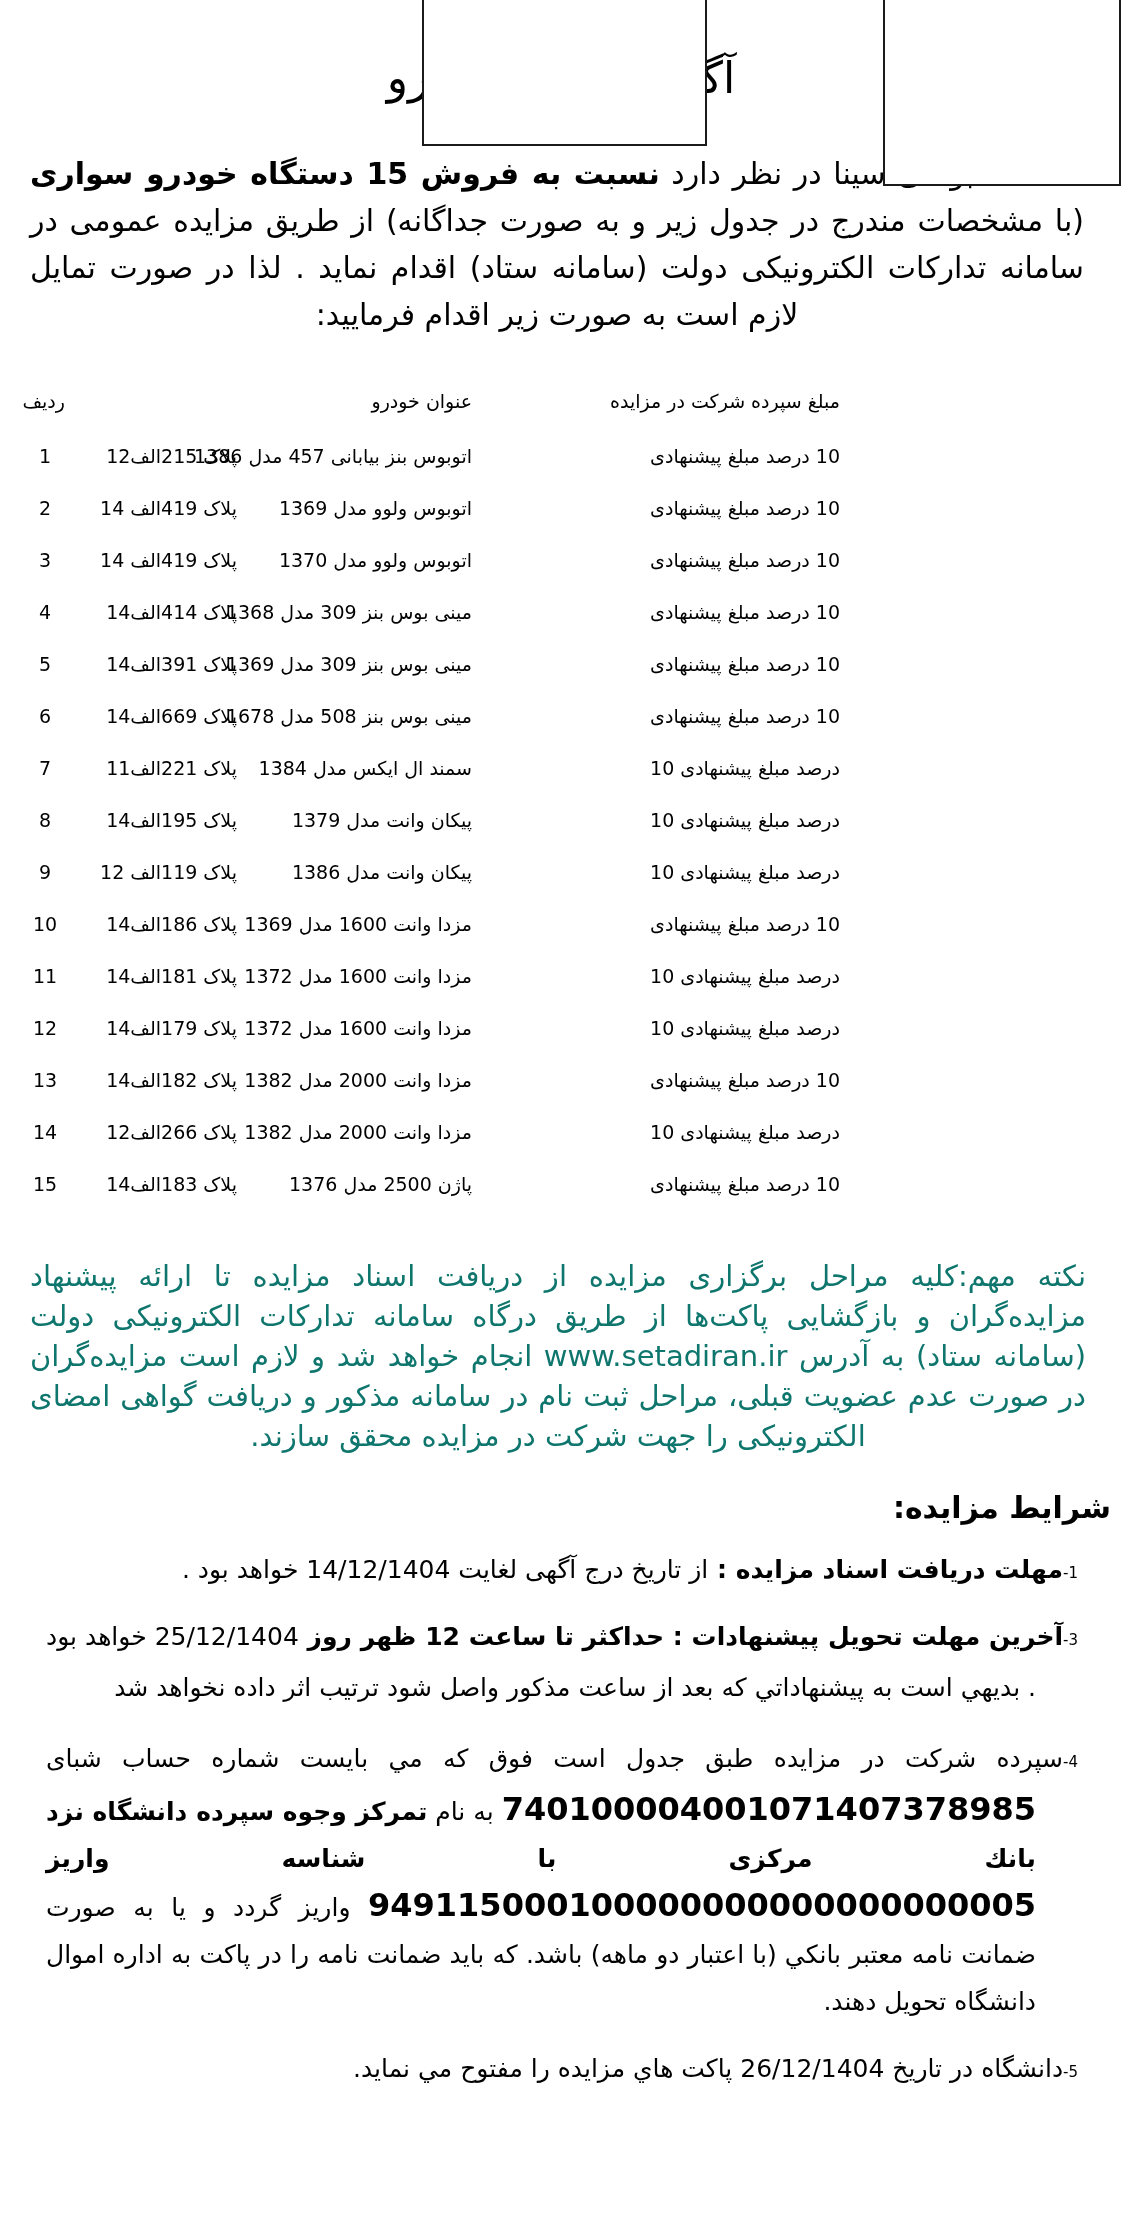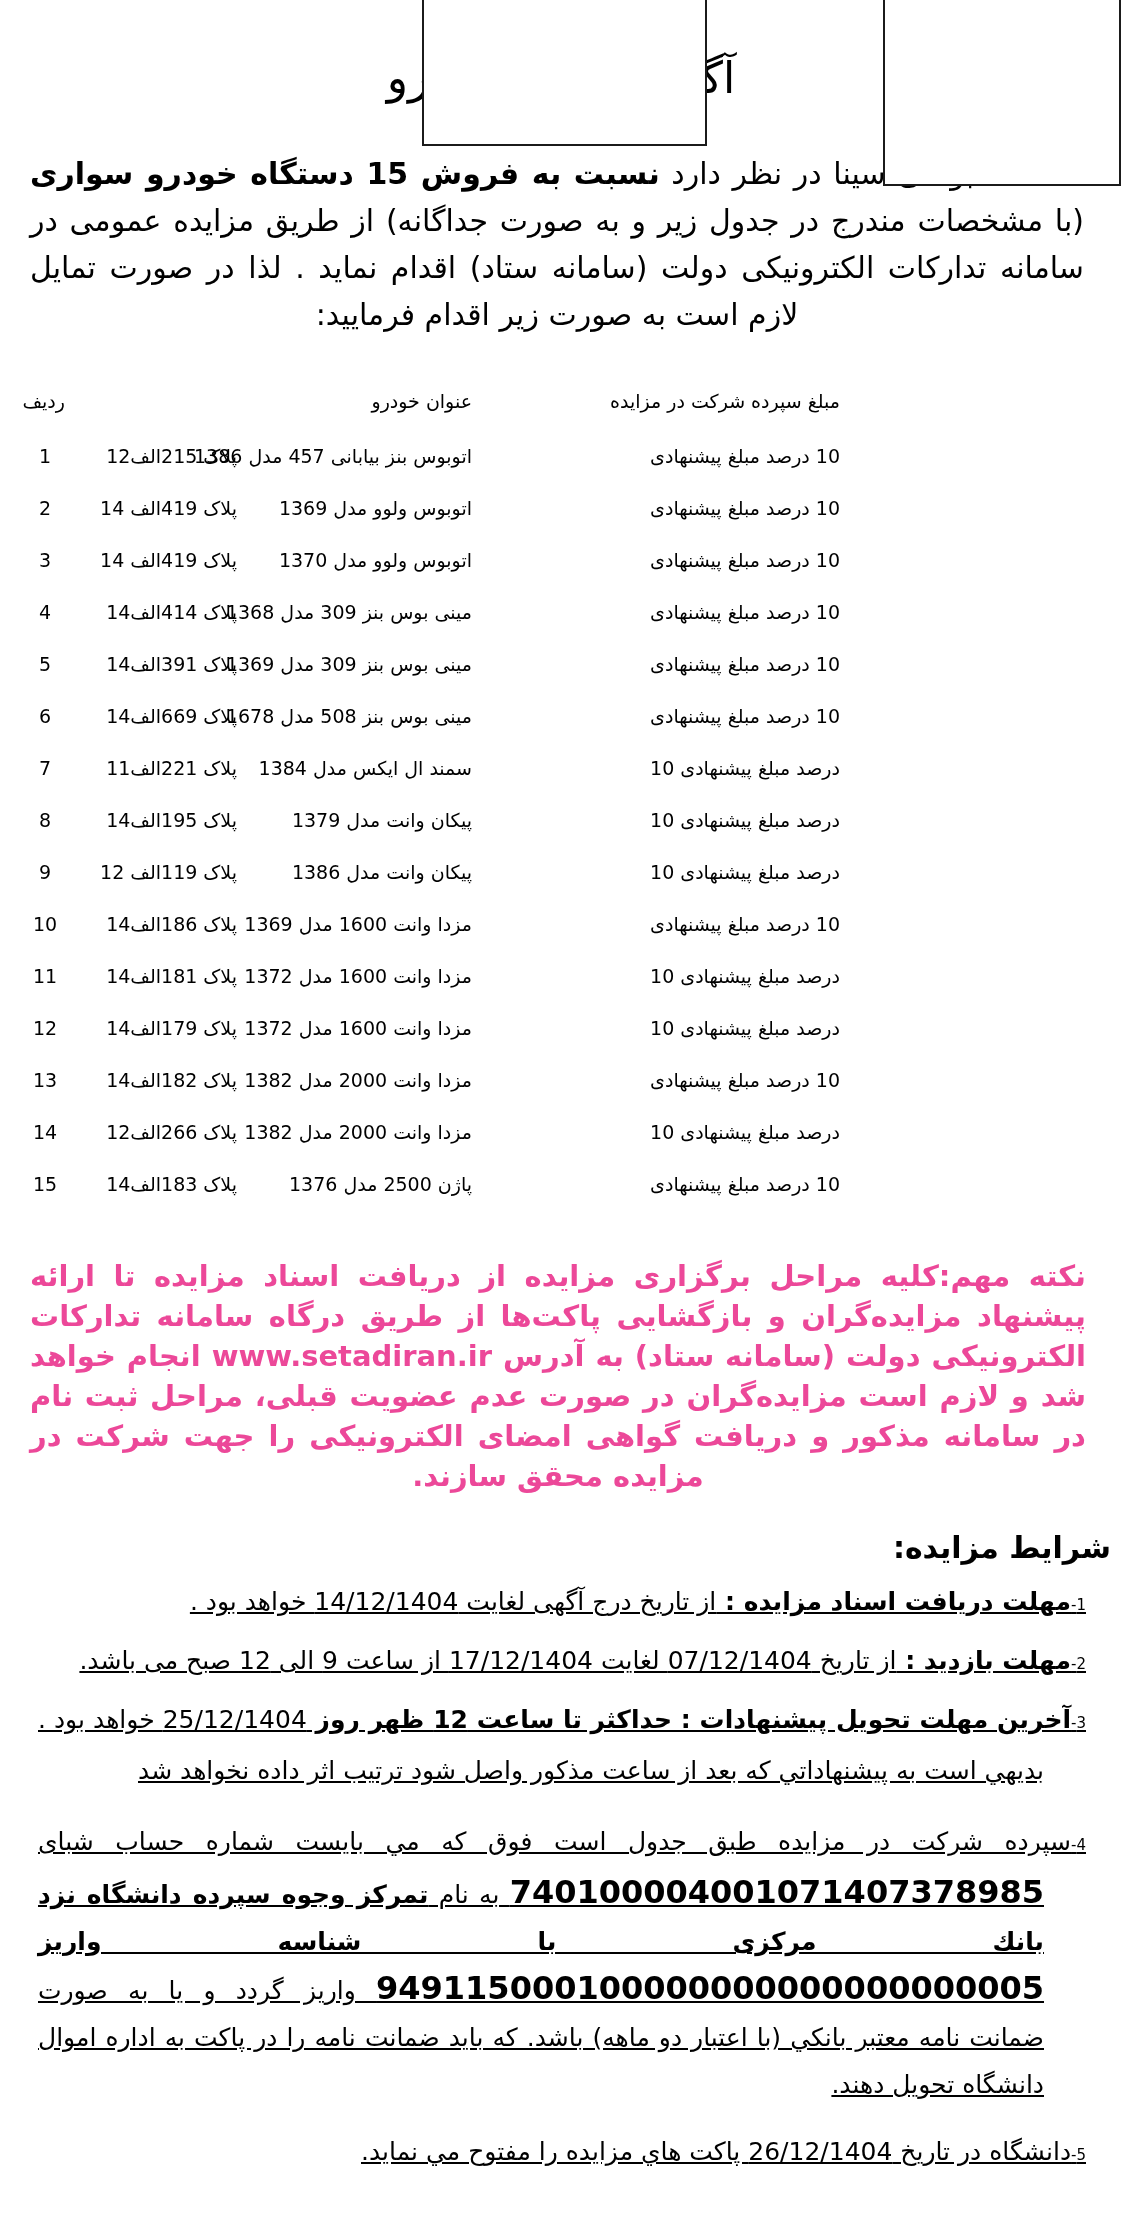--- a/index.html
+++ b/index.html
@@ -25,27 +25,27 @@
   .vtable{margin:40px 282px 0 25px;width:815px;font-size:19px;}
   .thead,.trow{display:grid;grid-template-columns:368px 235px 172px 40px;align-items:center;}
   .thead{height:46px;margin-bottom:6px;}
   .trow{height:52px;}
   .cell{white-space:nowrap;}
   .dep,.veh,.plate{}
   .vehhead{text-align:right;}
   .num{text-align:center;}
   .rednote{
     margin:46px 36px 0 30px;
-    font-size:29px;line-height:40px;font-weight:bold;
-    color:#ec4899;
+    font-size:29px;line-height:40px;font-weight:normal;
+    color:#0f766e;
     text-align:justify;text-align-last:center;
   }
   .cond-head{margin:30px 11px 0 0;font-size:30px;line-height:44px;font-weight:bold;}
   .conds{margin:0 28px 0 30px;font-size:25px;line-height:47px;text-align:justify;}
-  .item{padding-right:42px;text-indent:-42px;margin:8px;text-decoration:underline;}
+  .item{padding-right:42px;text-indent:-42px;margin:16px;}
   .item.gap4{margin-top:24px;}
   .item.gap5{margin-top:20px;}
   .inum{font-size:15px;}
   .bseg{font-weight:bold;}
   .bigseg{font-weight:bold;font-size:32px;}
   .partial{
     margin:6px 28px 0 30px;height:13px;overflow:hidden;
     font-size:25px;line-height:47px;padding-right:42px;text-indent:-42px;
   }
 </style>
@@ -158,19 +158,18 @@
         <div class="cell num">15</div>
       </div>
     </div>
 </div>
 
 <p class="rednote">نکته مهم:کلیه مراحل برگزاری مزایده از دریافت اسناد مزایده تا ارائه پیشنهاد مزایده‌گران و بازگشایی پاکت‌ها از طریق درگاه سامانه تدارکات الکترونیکی دولت (سامانه ستاد) به آدرس www.setadiran.ir انجام خواهد شد و لازم است مزایده‌گران در صورت عدم عضویت قبلی، مراحل ثبت نام در سامانه مذکور و دریافت گواهی امضای الکترونیکی را جهت شرکت در مزایده محقق سازند.</p>
 
 <div class="cond-head">شرایط مزایده:</div>
 <div class="conds">
     <p class="item"><span class="inum">1-</span><span class="bseg">مهلت دریافت اسناد مزایده : </span><span>از تاریخ درج آگهی لغایت 14/12/1404 خواهد بود .</span></p>
-    <p class="item"><span class="inum">2-</span><span class="bseg">مهلت بازدید : </span><span>از تاریخ 07/12/1404 لغایت  17/12/1404  از ساعت 9 الی 12 صبح می باشد.</span></p>
     <p class="item"><span class="inum">3-</span><span class="bseg">آخرین مهلت تحویل پیشنهادات : حداکثر تا   ساعت 12 ظهر روز </span><span>25/12/1404 خواهد بود . بدیهي است به پیشنهاداتي که بعد از ساعت مذکور واصل شود ترتیب اثر داده نخواهد شد</span></p>
     <p class="item gap4"><span class="inum">4-</span><span>سپرده شرکت در مزایده طبق جدول است فوق که مي بایست شماره حساب شبای </span><span class="bigseg">740100004001071407378985</span><span> به نام </span><span class="bseg">تمرکز وجوه سپرده دانشگاه نزد بانك مرکزی   با شناسه واریز </span><span class="bigseg">949115000100000000000000000005</span><span> واریز گردد و یا به صورت ضمانت نامه معتبر بانکي (با اعتبار دو ماهه) باشد. که باید ضمانت نامه را در پاکت به اداره اموال دانشگاه تحویل دهند.</span></p>
     <p class="item gap5"><span class="inum">5-</span><span>دانشگاه در تاریخ  26/12/1404  پاکت هاي مزایده را مفتوح مي نماید.</span></p>
   </div>
 
 <div class="partial"><span>سایر اطلاعات و جزئیات مربوط به مزایده در اسناد مزایده مندرج می باشد .</span></div>
 
 </body></html>

